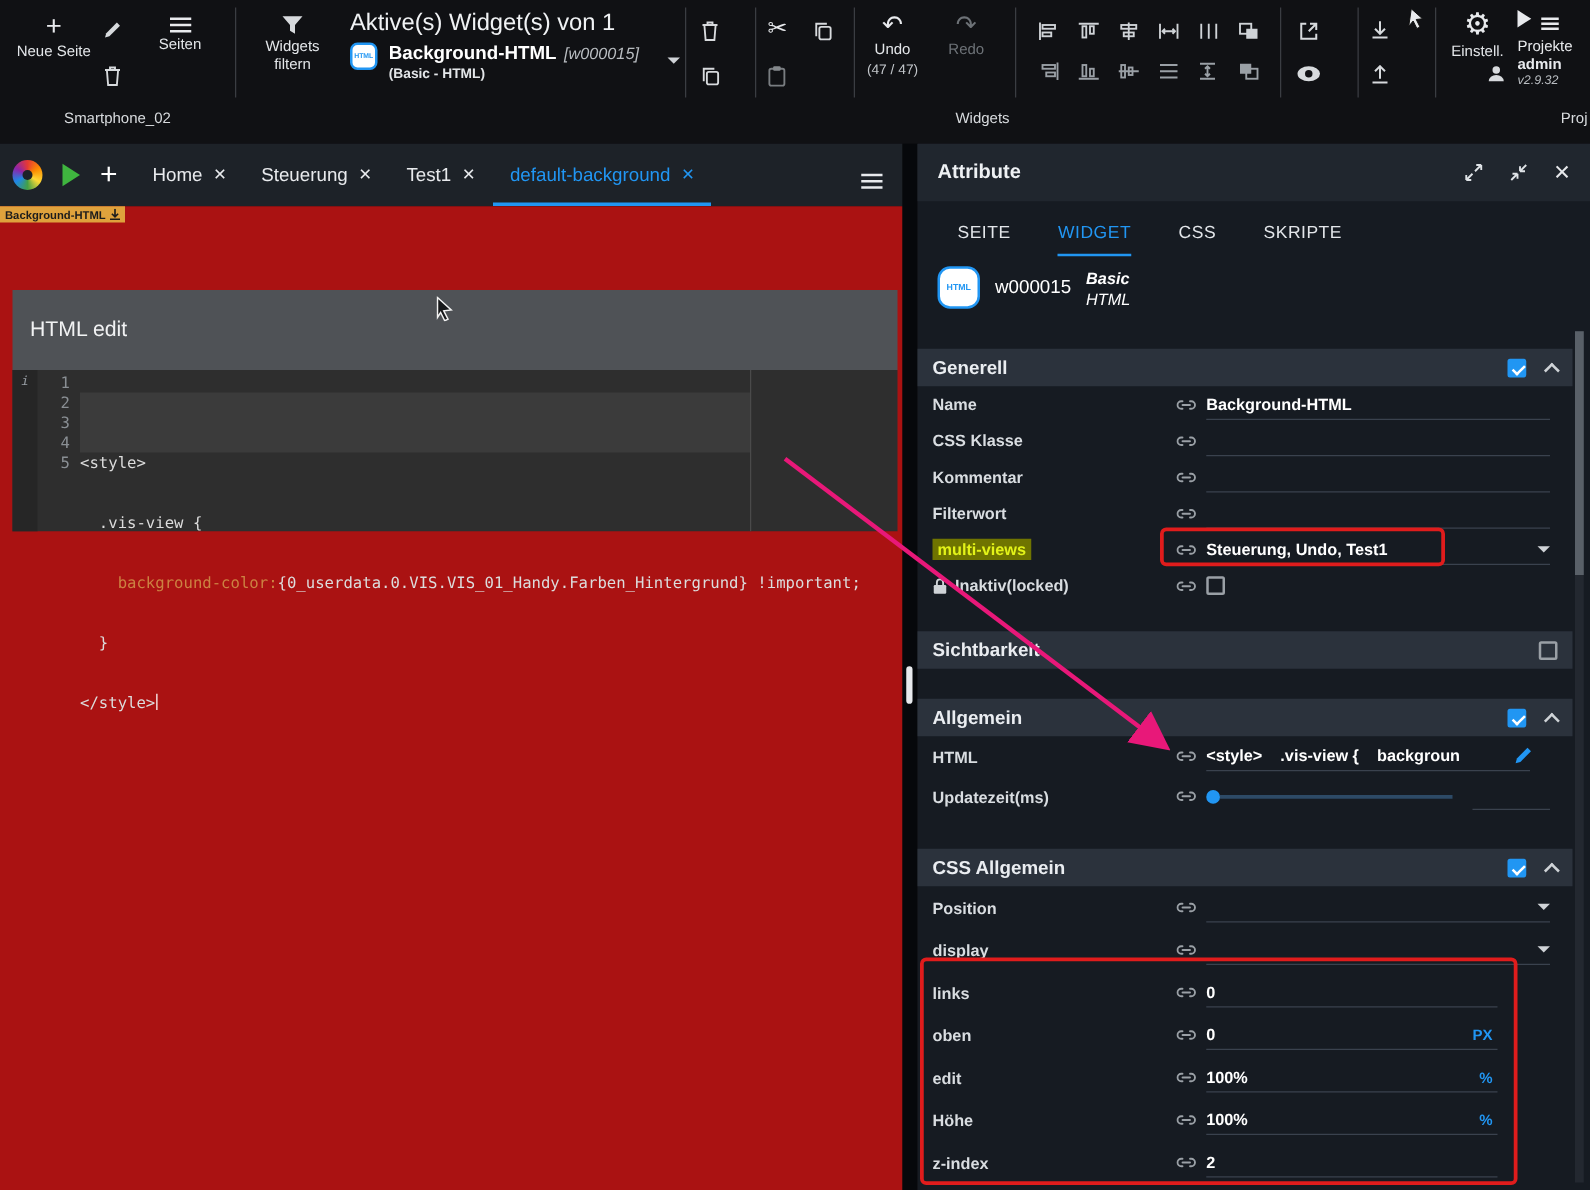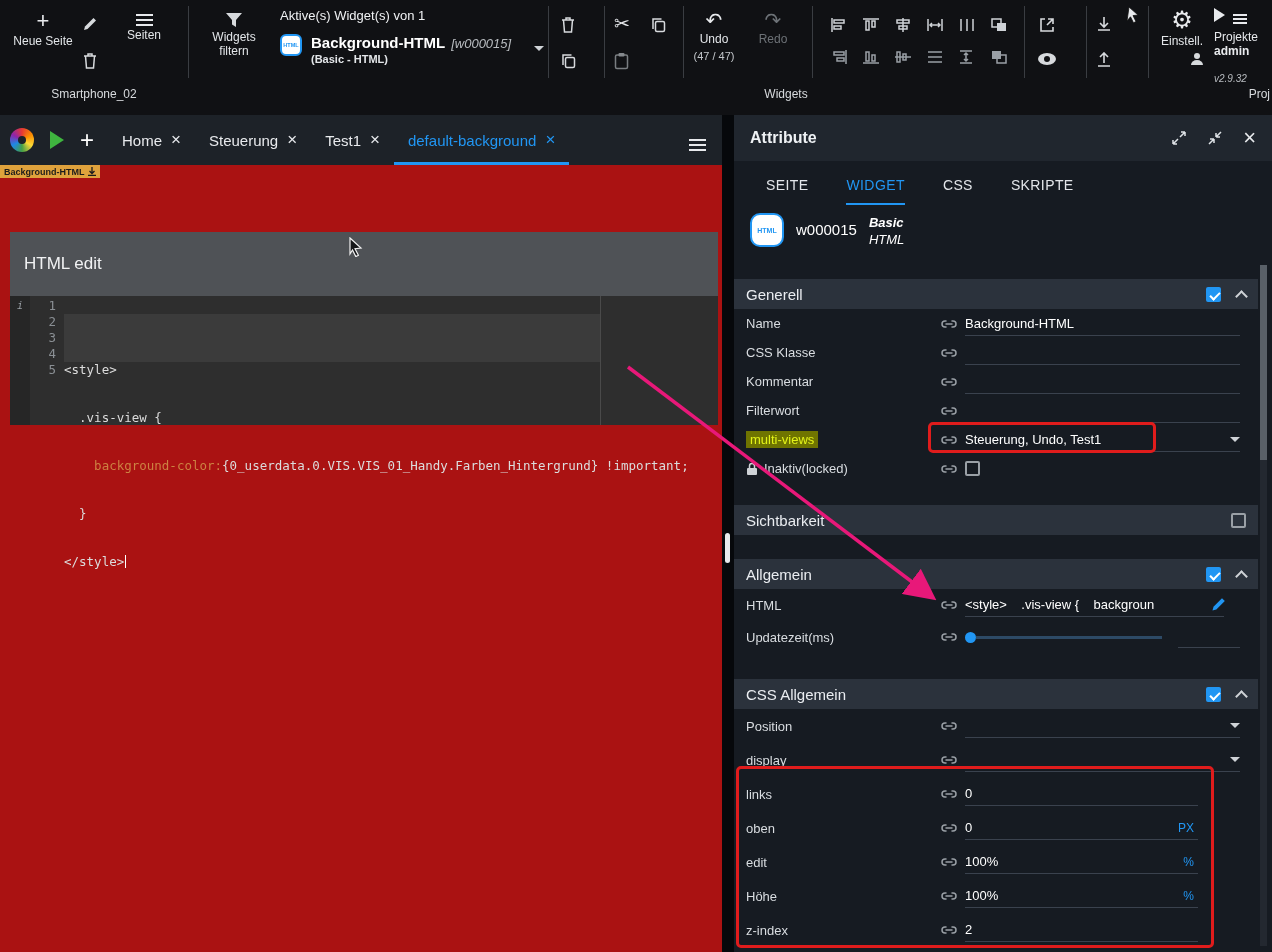--- a/index.html
+++ b/index.html
@@ -65,21 +65,21 @@
   .p-hicons{margin-left:auto;display:flex;align-items:center;gap:20px;}
   .p-close{font-size:22px;color:#e8eaed;line-height:1;}
   .p-tabs{display:flex;gap:38px;padding:16px 0 0 32px;height:44px;font-size:14px;letter-spacing:.4px;color:#e3e6ea;}
   .p-tab{padding-bottom:9px;}
   .p-tab.active{color:var(--accent);border-bottom:2px solid var(--accent);}
   .w-info{display:flex;align-items:flex-start;gap:12px;padding:8px 0 0 16px;height:56px;}
   .chip.lg{width:34px;height:34px;font-size:7px;border-radius:10px;}
   .w-id{font-size:15px;color:#fff;padding-top:8px;}
   .w-type{font-size:13px;font-style:italic;color:#fff;padding-top:2px;line-height:1.3;}
   .w-type b{display:block;}
-  .sections{padding:18px 14px 0 0;}
+  .sections{padding:18px 14px 0 0;font-weight:bold;}
   .sec-head{height:30px;background:#2b323c;display:flex;align-items:center;padding:0 12px;font-size:15px;color:#eaedf1;}
   .sec-right{margin-left:auto;display:flex;align-items:center;gap:16px;}
   .cb{width:15px;height:15px;border:2px solid #9aa0a6;border-radius:2px;position:relative;}
   .cb.on{background:var(--accent);border-color:var(--accent);}
   .cb.on::after{content:"";position:absolute;left:4px;top:1px;width:4px;height:8px;border-right:2px solid #fff;border-bottom:2px solid #fff;transform:rotate(45deg);}
   .chev{width:9px;height:9px;border-left:2px solid #cfd3d7;border-top:2px solid #cfd3d7;transform:rotate(45deg);margin-top:4px;}
   .row{display:flex;align-items:center;height:29px;padding-left:12px;font-size:13px;color:#d9dde1;}
   .row.h32{height:32px;}
   .row.h34{height:34px;}
   .row .label{width:195px;display:flex;align-items:center;gap:6px;}
@@ -138,21 +138,21 @@
     </div>
     <div class="tb-bottom" style="left:0;width:188px;text-align:center">Smartphone_02</div>
 
     <div class="tb-btn" style="left:202px;top:12px;width:64px">
       <svg width="18" height="16" viewBox="0 0 18 16">
           <path d="M1 1h16l-6 7v7l-4-2.5V8z" fill="#d7dadd"></path>
         </svg>
       <span>Widgets filtern</span>
     </div>
 
-    <div class="tb-bottom" style="left:280px;top:8px;font-size:13px;color:#f0f2f4">Aktive(s) Widget(s) von 1</div>
+    <div class="tb-bottom" style="left:280px;top:8px;font-size:19px;color:#f0f2f4">Aktive(s) Widget(s) von 1</div>
     <div style="position:absolute;left:280px;top:34px;display:flex;align-items:flex-start;gap:9px">
       <span class="chip sm">HTML</span>
       <span>
         <span style="display:flex;align-items:baseline;gap:6px">
           <b style="font-size:15px;color:#fff">Background-HTML</b>
           <i style="font-size:13px;color:#b9bdc1">[w000015]</i>
         </span>
         <b style="display:block;font-size:11px;color:#e3e6e9;margin-top:2px">(Basic - HTML)</b>
       </span>
       <span class="caret-down" style="margin-top:12px;margin-left:14px"></span>
@@ -343,21 +343,21 @@
 
     <div style="position:absolute;left:1214px;top:8px;width:54px">
       <span style="display:flex;align-items:center;gap:8px">
         <span class="play" style="border-width:7px;border-left-width:11px;border-left-color:#e8eaed"></span>
         <span class="burger" style="width:14px;box-shadow:0 4px 0 #e8eaed,0 8px 0 #e8eaed;margin:0"></span>
       </span>
       <span style="display:block;font-size:12px;margin-top:8px;line-height:1.2">
         <span>Projekte</span>
         <b style="display:block">admin</b>
       </span>
-      <span style="display:block;font-size:10px;color:#b9bdc1;margin-top:14px;font-style:italic">v2.9.32</span>
+      <span style="display:block;font-size:10px;color:#b9bdc1;margin-top:0;font-style:italic">v2.9.32</span>
     </div>
 
     <div class="tb-bottom" style="left:548px;width:476px;text-align:center">Widgets</div>
     <div class="tb-bottom" style="right:2px">Proj</div>
   </div>
 
   <div class="tabbar">
     <span class="tabbar-left">
       <span class="palette"></span>
       <span class="play"></span>

